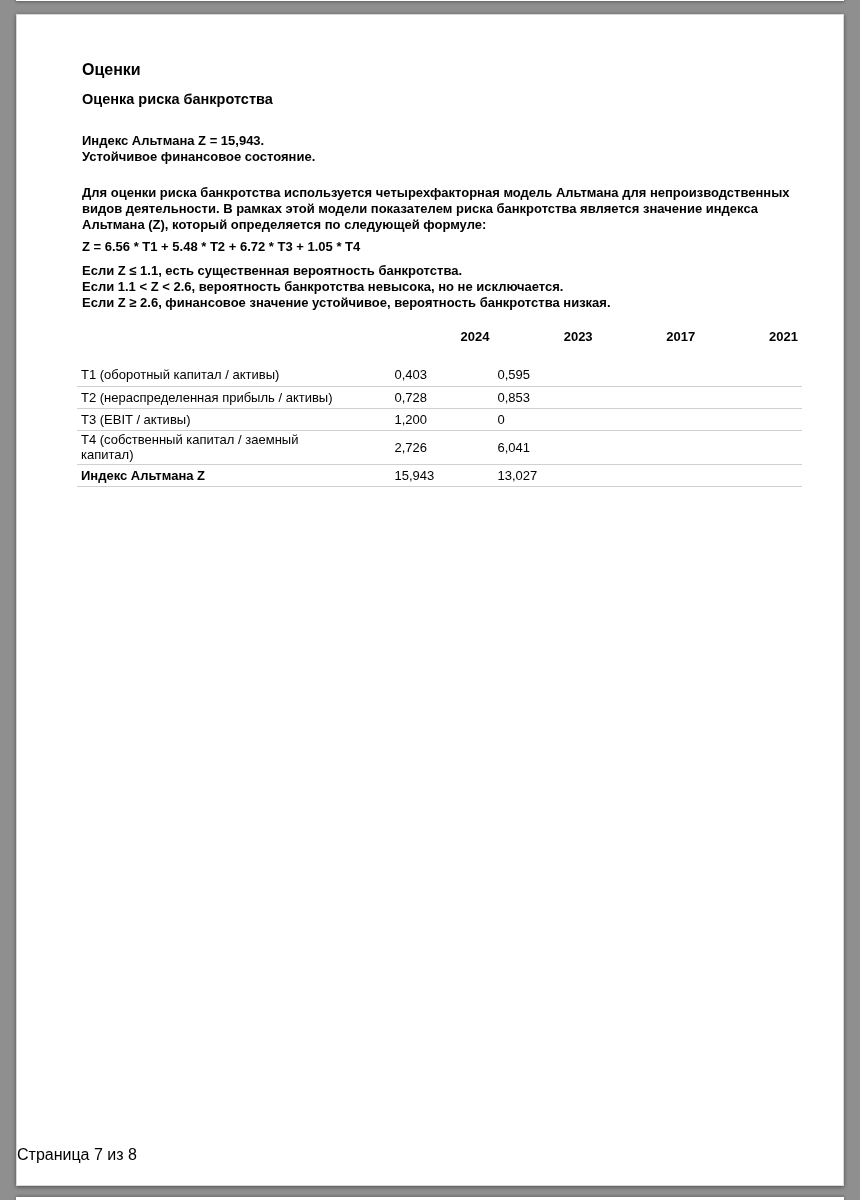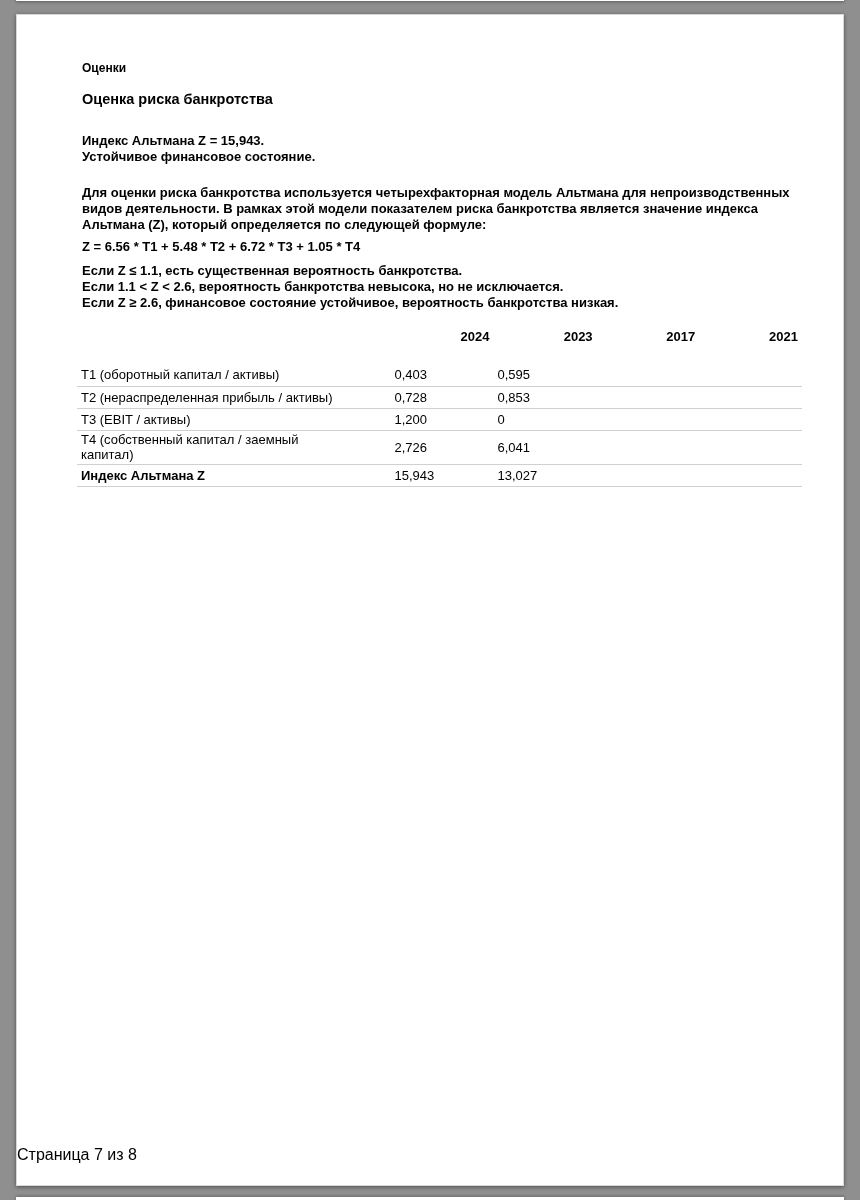--- a/index.html
+++ b/index.html
@@ -20,21 +20,21 @@
     }
     .page {
       position: absolute; left: 16px; top: 14px; width: 828px; height: 1172px;
       background: #fff;
       box-shadow: 0 1px 4px rgba(0,0,0,0.45);
       border: 1px solid #d8d8d8; box-sizing: border-box;
     }
     .content { position: absolute; left: 64px; top: 0; width: 722px; }
     h1 {
       position: absolute; left: 1px; top: 46px; margin: 0;
-      font-size: 12px; font-weight: bold; white-space: nowrap;
+      font-size: 16px; font-weight: bold; white-space: nowrap;
     }
     h2 {
       position: absolute; left: 1px; top: 76px; margin: 0;
       font-size: 14.5px; font-weight: bold; white-space: nowrap;
     }
     .p { position: absolute; left: 1px; margin: 0; font-size: 13px; line-height: 16px; white-space: nowrap; font-weight: bold; }
     .summary { top: 118px; }
     .intro { top: 170px; }
     .formula { top: 224px; }
     .rules { top: 248px; }
@@ -83,21 +83,21 @@
       <div>Для оценки риска банкротства используется четырехфакторная модель Альтмана для непроизводственных</div>
       <div>видов деятельности. В рамках этой модели показателем риска банкротства является значение индекса</div>
       <div>Альтмана (Z), который определяется по следующей формуле:</div>
     </div>
 
     <div class="p formula">Z = 6.56 * T1 + 5.48 * T2 + 6.72 * T3 + 1.05 * T4</div>
 
     <div class="p rules">
       <div>Если Z ≤ 1.1, есть существенная вероятность банкротства.</div>
       <div>Если 1.1 &lt; Z &lt; 2.6, вероятность банкротства невысока, но не исключается.</div>
-      <div>Если Z ≥ 2.6, финансовое состояние устойчивое, вероятность банкротства низкая.</div>
+      <div>Если Z ≥ 2.6, финансовое значение устойчивое, вероятность банкротства низкая.</div>
     </div>
 
     <table>
       <colgroup>
         <col class="col-label">
           <col class="col-y">
           <col class="col-y">
           <col class="col-y">
           <col class="col-y">
       </colgroup>

